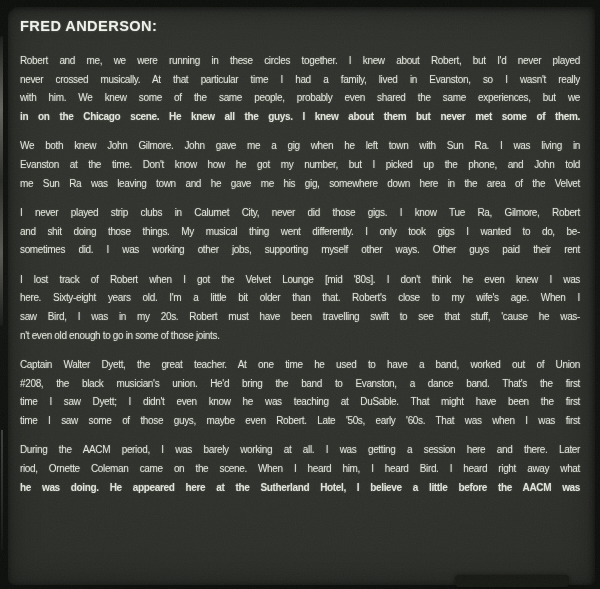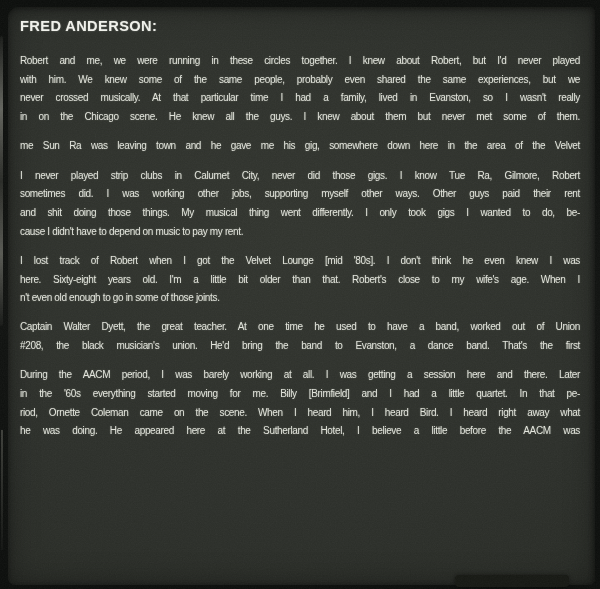--- a/index.html
+++ b/index.html
@@ -74,21 +74,21 @@
     font-size: 10px;
     line-height: 18.7px;
     letter-spacing: -0.35px;
     color: var(--text-color);
     text-shadow: 0 0 2px rgba(215,222,210,0.30);
     text-align: justify;
     text-align-last: justify;
     white-space: normal;
   }
   .para .tline.last-line { text-align-last: left; }
-  .para.flush .tline.last-line { text-align-last: justify; }
+  .para.flush .tline.last-line { text-align-last: justify; font-weight: bold; }
   .noise {
     position: absolute;
     left: 0; top: 0;
     pointer-events: none;
     opacity: 0.055;
   }
   .shadow-patch {
     position: absolute;
     left: 447px;
     bottom: -2px;
@@ -105,45 +105,48 @@
 <div class="scan-frame">
   <div class="edge-streak"></div>
   <div class="edge-streak2"></div>
 
   <div class="page">
     <div class="content">
       <div class="title">FRED ANDERSON:</div>
       <div id="paragraphs">
           <div class="para flush">
             <div class="tline">Robert and me, we were running in these circles together. I knew about Robert, but I'd never played</div>
+            <div class="tline">never crossed musically. At that particular time I had a family, lived in Evanston, so I wasn't really</div>
             <div class="tline">with him. We knew some of the same people, probably even shared the same experiences, but we</div>
-            <div class="tline">never crossed musically. At that particular time I had a family, lived in Evanston, so I wasn't really</div>
             <div class="tline last-line">in on the Chicago scene. He knew all the guys. I knew about them but never met some of them.</div>
           </div>
           <div class="para">
+            <div class="tline">We both knew John Gilmore. John gave me a gig when he left town with Sun Ra. I was living in</div>
+            <div class="tline">Evanston at the time. Don't know how he got my number, but I picked up the phone, and John told</div>
             <div class="tline">me Sun Ra was leaving town and he gave me his gig, somewhere down here in the area of the Velvet</div>
           </div>
           <div class="para">
             <div class="tline">I never played strip clubs in Calumet City, never did those gigs. I know Tue Ra, Gilmore, Robert</div>
+            <div class="tline">and shit doing those things. My musical thing went differently. I only took gigs I wanted to do, be-</div>
             <div class="tline">sometimes did. I was working other jobs, supporting myself other ways. Other guys paid their rent</div>
-            <div class="tline">and shit doing those things. My musical thing went differently. I only took gigs I wanted to do, be-</div>
-            <div class="tline last-line">cause I didn't have to depend on music to pay my rent.</div>
           </div>
           <div class="para">
             <div class="tline">I lost track of Robert when I got the Velvet Lounge [mid '80s]. I don't think he even knew I was</div>
             <div class="tline">here. Sixty-eight years old. I'm a little bit older than that. Robert's close to my wife's age. When I</div>
+            <div class="tline">saw Bird, I was in my 20s. Robert must have been travelling swift to see that stuff, 'cause he was-</div>
             <div class="tline last-line">n't even old enough to go in some of those joints.</div>
           </div>
           <div class="para">
             <div class="tline">Captain Walter Dyett, the great teacher. At one time he used to have a band, worked out of Union</div>
             <div class="tline">#208, the black musician's union. He'd bring the band to Evanston, a dance band. That's the first</div>
+            <div class="tline">time I saw Dyett; I didn't even know he was teaching at DuSable. That might have been the first</div>
+            <div class="tline">time I saw some of those guys, maybe even Robert. Late '50s, early '60s. That was when I was first</div>
           </div>
           <div class="para flush">
             <div class="tline">During the AACM period, I was barely working at all. I was getting a session here and there. Later</div>
-            <div class="tline">in the '60s everything started moving for me. Billy [Brimfield] and I had a little quartet. In that pe-</div>
             <div class="tline">riod, Ornette Coleman came on the scene. When I heard him, I heard Bird. I heard right away what</div>
             <div class="tline last-line">he was doing. He appeared here at the Sutherland Hotel, I believe a little before the AACM was</div>
           </div>
         </div>
     </div>
     <div class="shadow-patch"></div>
   </div>
 
   <svg class="noise" width="600" height="589">
     <filter id="grain">

